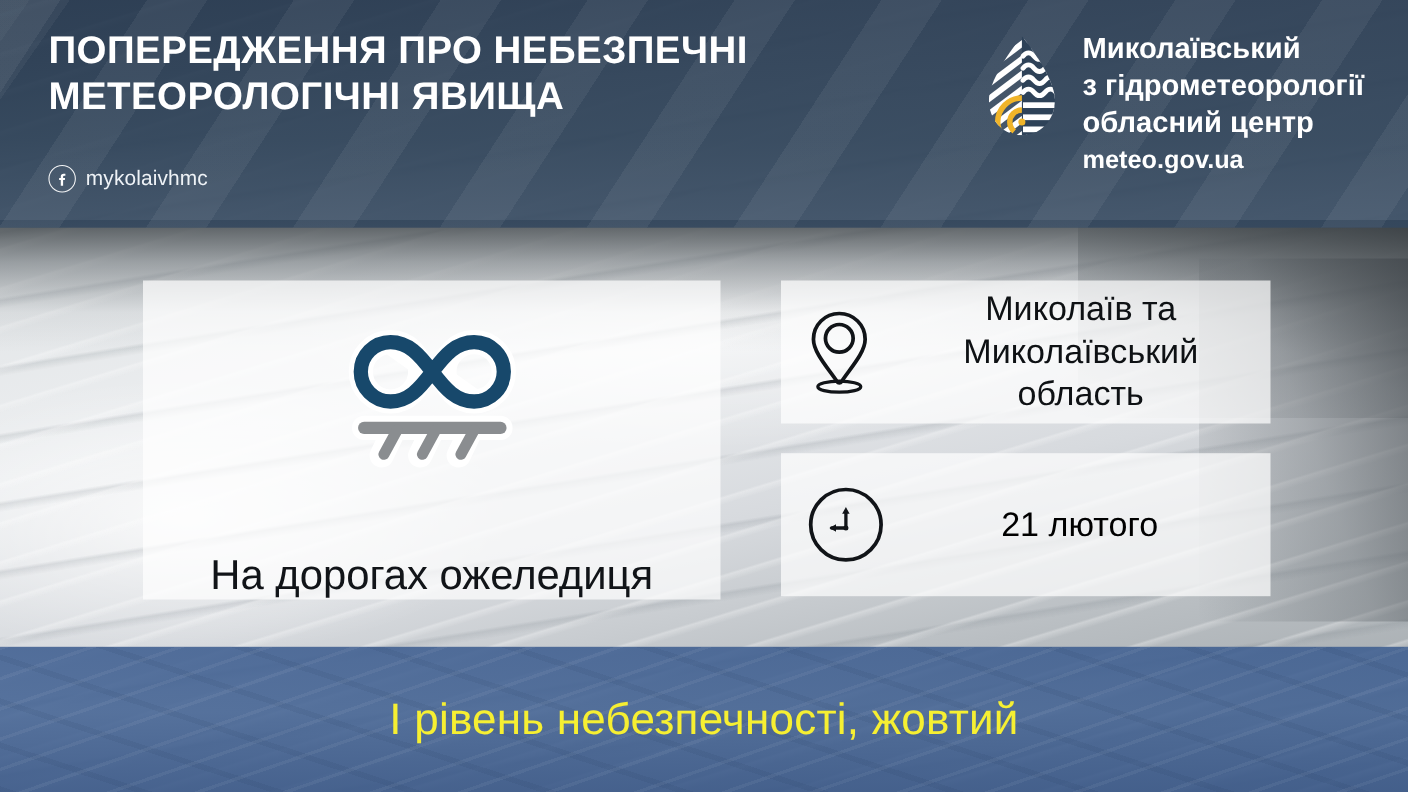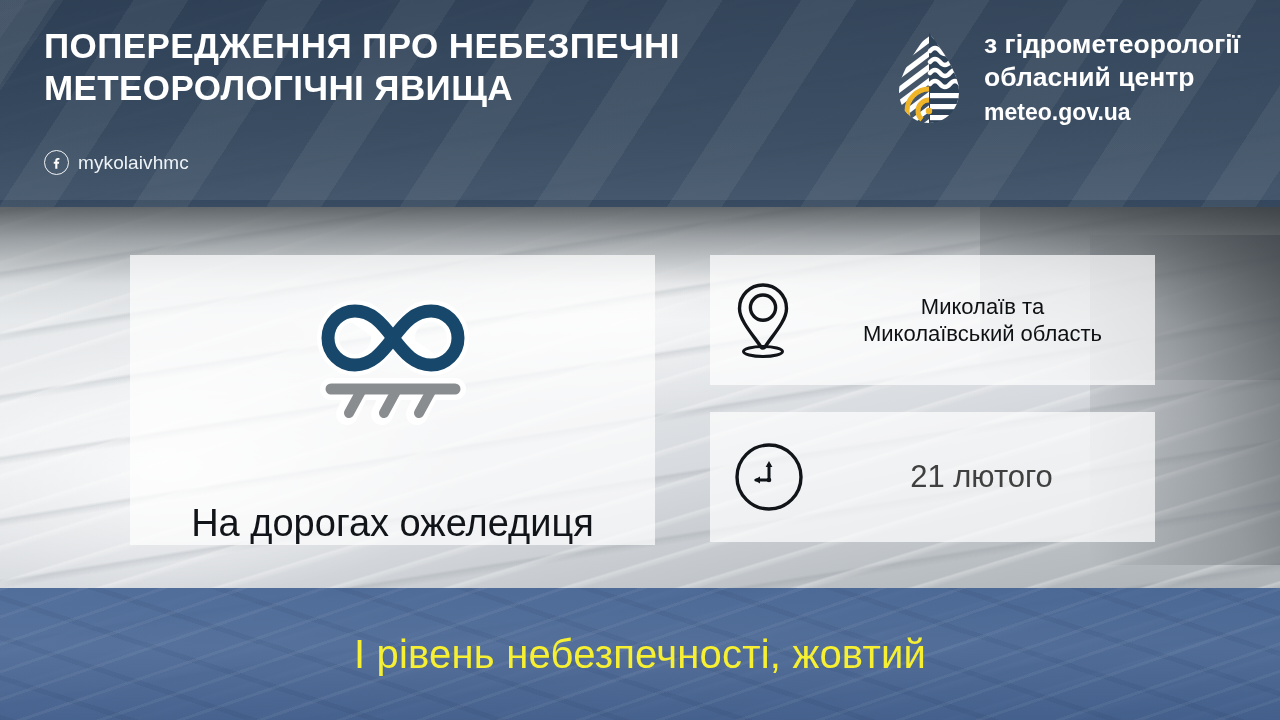--- a/index.html
+++ b/index.html
@@ -145,29 +145,29 @@
     left:710px; top:255px; width:445px; height:130px;
     display:flex; align-items:center; gap:28px; padding-left:22px;
   }
   .panel-date {
     left:710px; top:412px; width:445px; height:130px;
     display:flex; align-items:center; gap:28px; padding-left:22px;
   }
   .info-icon { flex:0 0 auto; }
   .info-text {
     color:#0e1114;
-    font-size:22px;
+    font-size:31px;
     line-height:1.24;
     flex:1;
     text-align:center;
     padding-right:12px;
   }
   .info-text .l2 { display:block; }
   .date-text {
-    color:#404040;
+    color:#000000;
     font-size:31px;
     flex:1;
     text-align:center;
     padding-right:26px;
   }
 
   
   .footer {
     position:absolute; left:0; bottom:0; width:1280px; height:132px;
     background:
@@ -265,20 +265,21 @@
 
             <g stroke="#f0b429" fill="none" stroke-width="5">
               <path d="M36 58 a22 22 0 0 0 -22 22 a22 22 0 0 0 4 12"></path>
               <path d="M36 69 a11 11 0 0 0 -11 11 a11 11 0 0 0 4 8.5"></path>
             </g>
             <circle cx="36" cy="80" r="3.2" fill="#f0b429"></circle>
           </g>
         </svg>
 
         <div class="brand-text">
+          <div class="brand-line">Миколаївський</div>
           <div class="brand-line">з гідрометеорології</div>
           <div class="brand-line">обласний центр</div>
           <div class="brand-url">meteo.gov.ua</div>
         </div>
       </div>
 
     </div>
   </div>
 
   <div class="panel panel-main">

